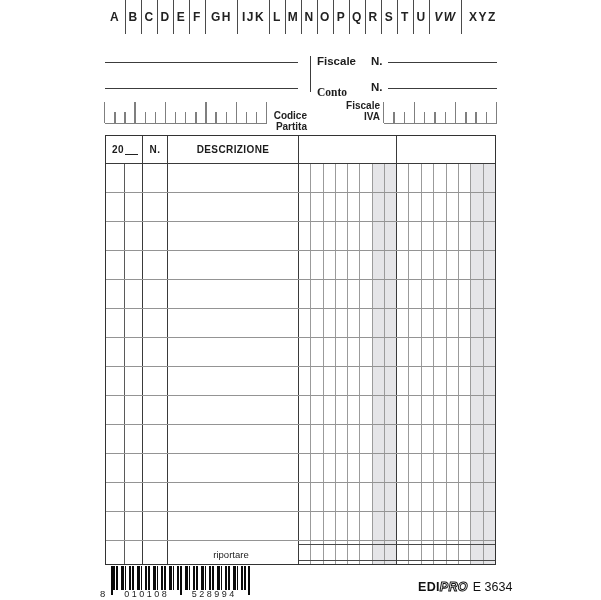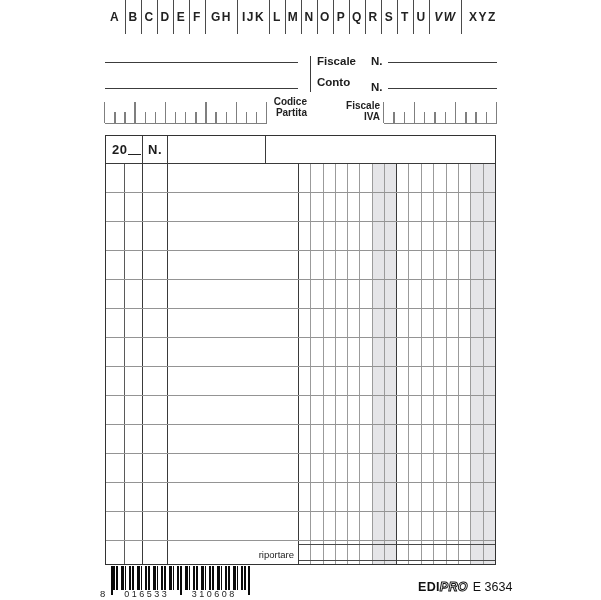--- a/index.html
+++ b/index.html
@@ -42,28 +42,28 @@
   .cell:last-child { border-right:none; }
   .c-year  { width:37px; }
   .c-n     { width:25px; }
   .c-descr { width:131px; }
   .c-num1  { width:98px; }
   .c-num2  { flex:1; }
   .c-year.split::after {
     content:""; position:absolute; left:50%; top:0; bottom:0; border-left:1px solid #5a5a5a;
   }
   .hrow .cell { display:flex; align-items:center; justify-content:center;
-                font-weight:bold; font-size:13px; letter-spacing:0.4px; }
+                font-weight:bold; font-size:10px; letter-spacing:0.4px; }
   .hrow .c-year { justify-content:flex-start; padding-left:6px; }
   .yline { display:inline-block; width:13px; height:10px; border-bottom:1.2px solid #222; margin-left:1px; }
   .subcells { display:flex; height:100%; }
   .sub { flex:1; box-sizing:border-box; border-left:1px solid #9b9b9b; }
   .sub:first-child { border-left:none; }
   .sub.shaded { background:#e5e5e8; }
-  .c-descr.riport { display:flex; align-items:flex-end; justify-content:flex-end;
+  .c-descr.riport { display:flex; align-items:flex-end; justify-content:center;
                     padding:0 4px 4px 0; font-size:9.5px; color:#1c1c1c; }
   .num-inner { position:absolute; left:0; right:0; top:3px; bottom:3px;
                border-top:1.2px solid #4a4a4a; border-bottom:1.2px solid #4a4a4a; pointer-events:none; }
 
   
   .barcode { position:absolute; left:100px; top:566px; width:150px; height:33px; display:flex; align-items:flex-end; }
   .bc-first { font-size:9.5px; width:11px; padding-bottom:0px; }
   .bc-bars { position:relative; flex:1; height:33px; }
   .bc-stripes {
     position:absolute; left:2px; right:2px; top:0; height:24px;
@@ -112,21 +112,21 @@
     </div>
 
   <div class="hline" style="left:105px; top:62px; width:193px;"></div>
   <div class="hline" style="left:105px; top:88px; width:193px;"></div>
   <div class="vline" style="left:310px; top:56px; height:36px;"></div>
 
   <div class="lbl" style="left:317px; top:55px;">Fiscale</div>
   <div class="lbl" style="left:371px; top:55px;">N.</div>
   <div class="hline" style="left:388px; top:62px; width:109px;"></div>
 
-  <div class="lbl" style="left:317px; top:76px;">Conto</div>
+  <div class="lbl" style="left:317px; top:86px;font-family:Liberation Serif, serif;">Conto</div>
   <div class="lbl" style="left:371px; top:81px;">N.</div>
   <div class="hline" style="left:388px; top:88px; width:109px;"></div>
 
   <div class="comb" style="left:105px; top:101px; width:162px;">
       <div class="tick tall" style="left: 0%;"></div>
       <div class="tick" style="left: 6.25%;"></div>
       <div class="tick" style="left: 12.5%;"></div>
       <div class="tick tall" style="left: 18.75%;"></div>
       <div class="tick" style="left: 25%;"></div>
       <div class="tick" style="left: 31.25%;"></div>
@@ -135,21 +135,21 @@
       <div class="tick" style="left: 50%;"></div>
       <div class="tick" style="left: 56.25%;"></div>
       <div class="tick tall" style="left: 62.5%;"></div>
       <div class="tick" style="left: 68.75%;"></div>
       <div class="tick" style="left: 75%;"></div>
       <div class="tick tall" style="left: 81.25%;"></div>
       <div class="tick" style="left: 87.5%;"></div>
       <div class="tick" style="left: 93.75%;"></div>
       <div class="tick tall" style="left: 100%;"></div>
     </div>
-  <div class="comb-label" style="left:240px; top:96px; width:67px;">
+  <div class="comb-label" style="left:240px; top:110px; width:67px;">
     <div>Codice</div>
     <div>Partita</div>
   </div>
   <div class="comb-label" style="left:330px; top:100px; width:50px;">
     <div>Fiscale</div>
     <div>IVA</div>
   </div>
   <div class="comb" style="left:384px; top:101px; width:113px;">
       <div class="tick tall" style="left: 0%;"></div>
       <div class="tick" style="left: 9.09091%;"></div>
@@ -167,20 +167,23 @@
 
   <div class="ltable">
     <div class="trow hrow">
       <div class="cell c-year">
         <span>20</span>
           <span class="yline"></span>
       </div>
       <div class="cell c-n">
         <span>N.</span>
       </div>
+      <div class="cell c-descr">
+        <span>DESCRIZIONE</span>
+      </div>
       <div class="cell c-num1"></div>
       <div class="cell c-num2"></div>
     </div>
 
   <div class="trow brow">
         <div class="cell c-year split"></div>
         <div class="cell c-n"></div>
         <div class="cell c-descr"></div>
         <div class="cell c-num1">
           <div class="subcells">
@@ -591,22 +594,22 @@
     </div>
 
   <div class="barcode">
     <span class="bc-first">8</span>
     <div class="bc-bars">
       <div class="bc-stripes"></div>
       <div class="bc-guard" style="left:0;"></div>
       <div class="bc-guard" style="left:calc(50% - 1px);"></div>
       <div class="bc-guard" style="right:0;"></div>
       <div class="bc-digits">
-        <span>016533</span>
-        <span>310608</span>
+        <span>010108</span>
+        <span>528994</span>
       </div>
     </div>
   </div>
 
   <div class="brand">
     <span class="edi">EDI</span><span class="pro">PRO</span><span class="code">E 3634</span>
   </div>
 
 </div>
 

